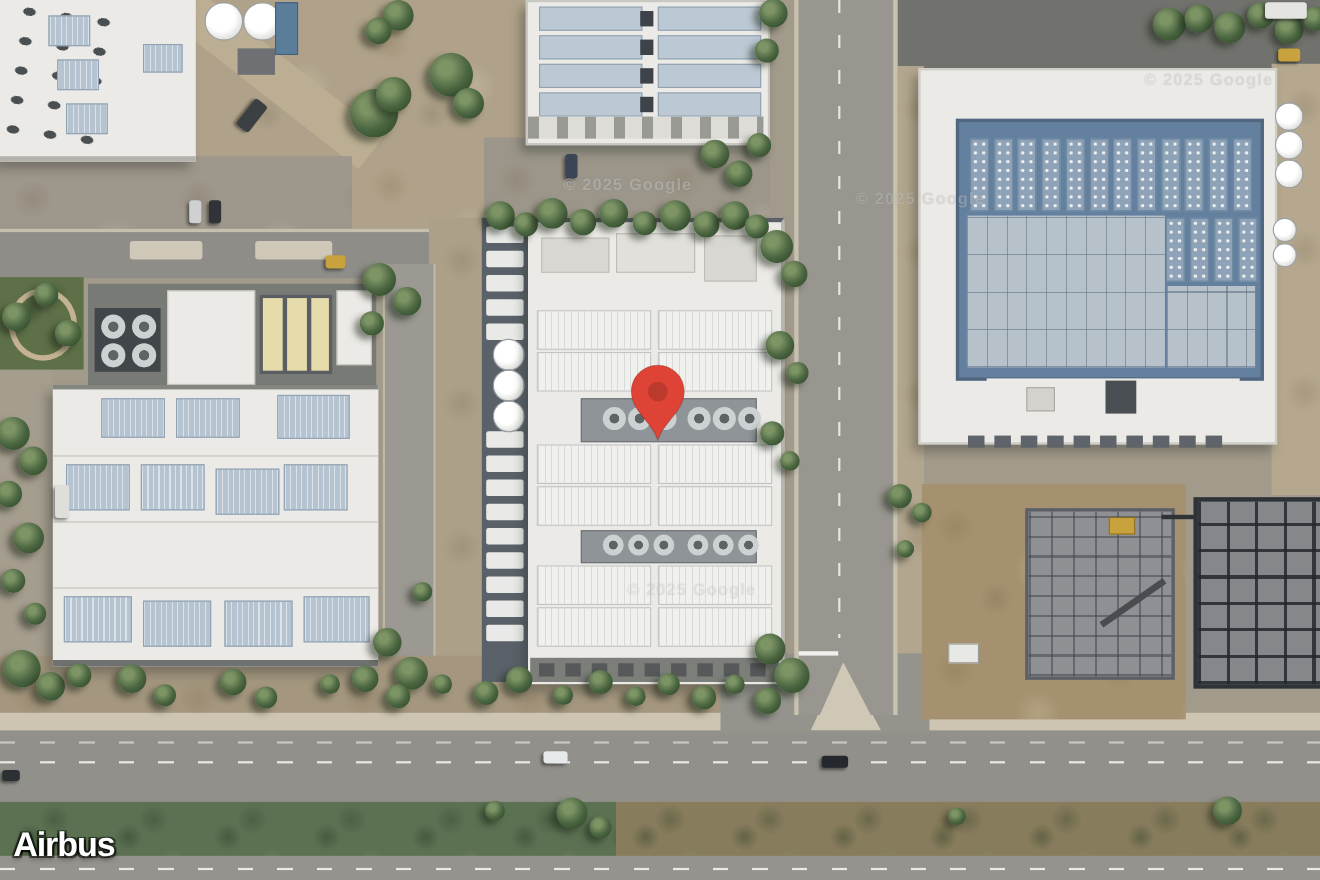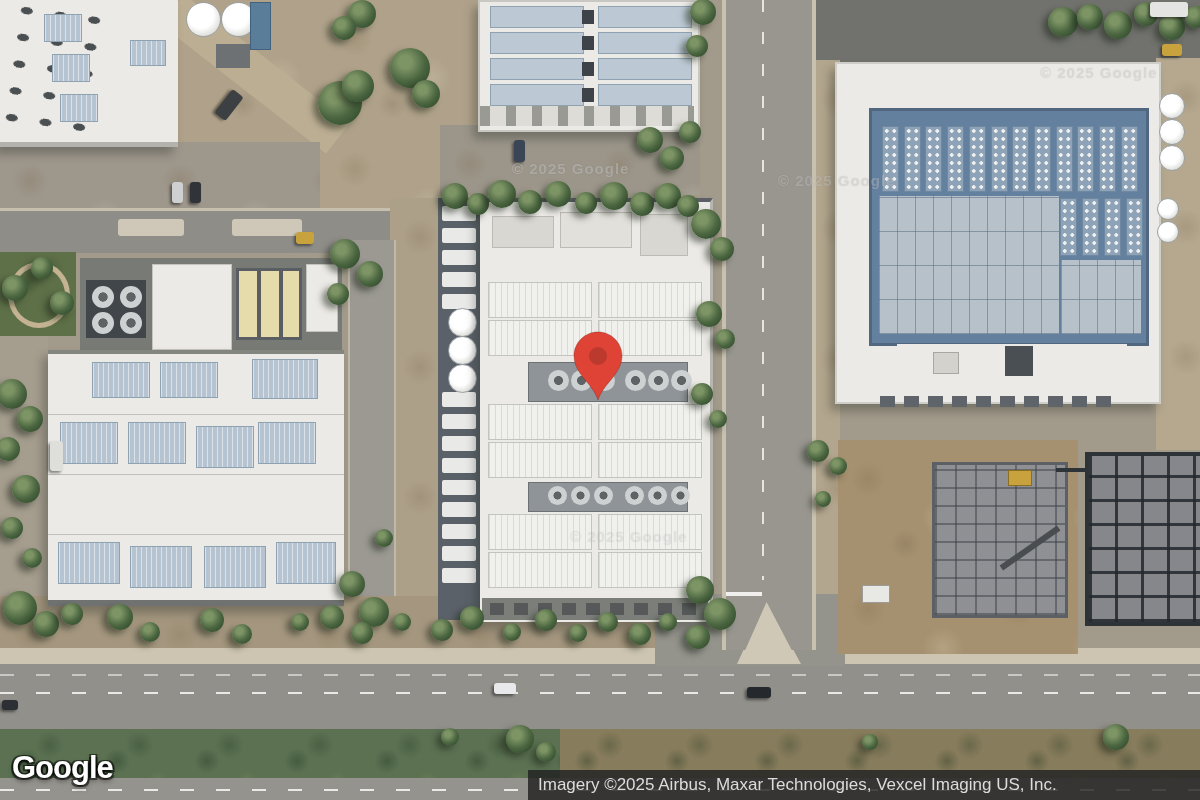--- a/index.html
+++ b/index.html
@@ -382,18 +382,15 @@
   <div class="watermark" style="left:1040px;top:64px;opacity:.75;">© 2025 Google</div>
   <div class="watermark" style="left:570px;top:528px;opacity:.6;">© 2025 Google</div>
 
   <div id="map-pin" style="left: 573px; top: 331px;">
     <svg width="50" height="70" viewBox="0 0 50 70">
       <path id="pin-body" d="M25 1 C11.7 1 1 11.7 1 25 C1 37.5 10.5 46.5 17.5 55.5 C21.8 61 23.8 65.5 25 69 C26.2 65.5 28.2 61 32.5 55.5 C39.5 46.5 49 37.5 49 25 C49 11.7 38.3 1 25 1 Z" fill="#DF4336" stroke="rgba(130,30,20,.35)" stroke-width="1"></path>
       <circle id="pin-dot" cx="25" cy="25" r="9" fill="#BC392E"></circle>
     </svg>
   </div>
 
-  <div id="google-logo">Google</div>
-  <div id="attribution-bar">
-    <span>Imagery ©2025 Airbus, Maxar Technologies, Vexcel Imaging US, Inc.</span>
-  </div>
+  <div id="google-logo">Airbus</div>
 
 </div>
 
 </body></html>

